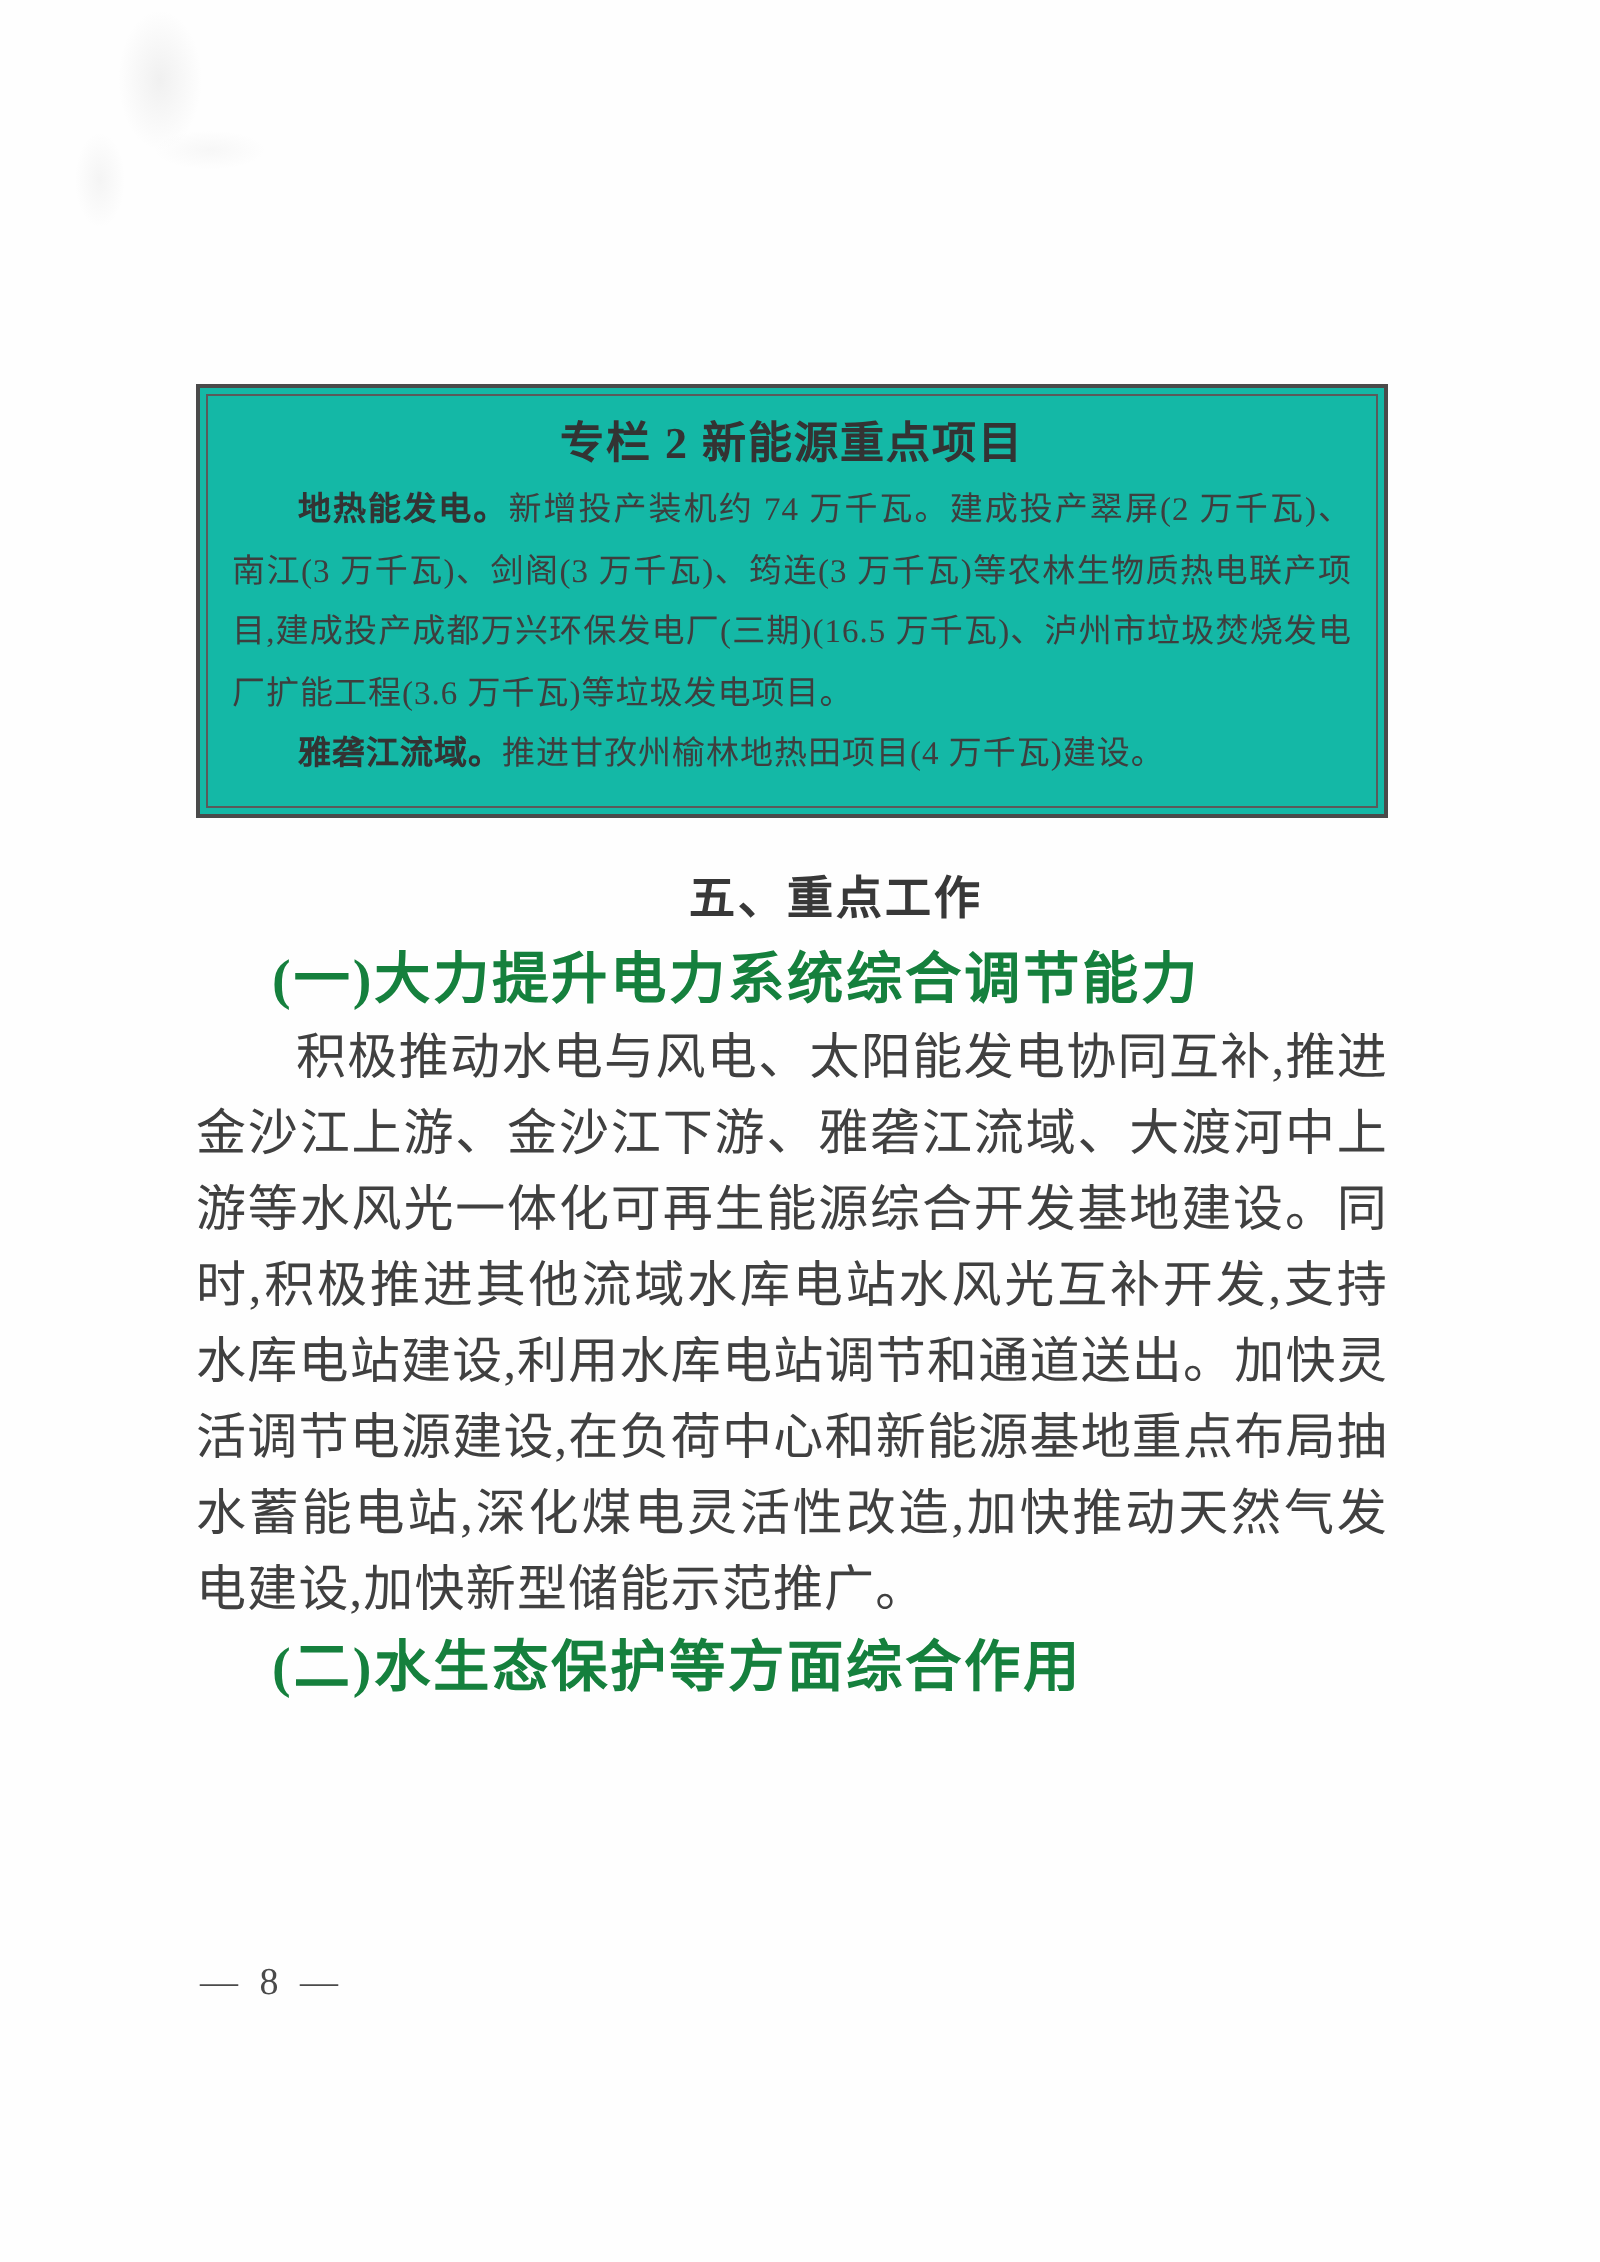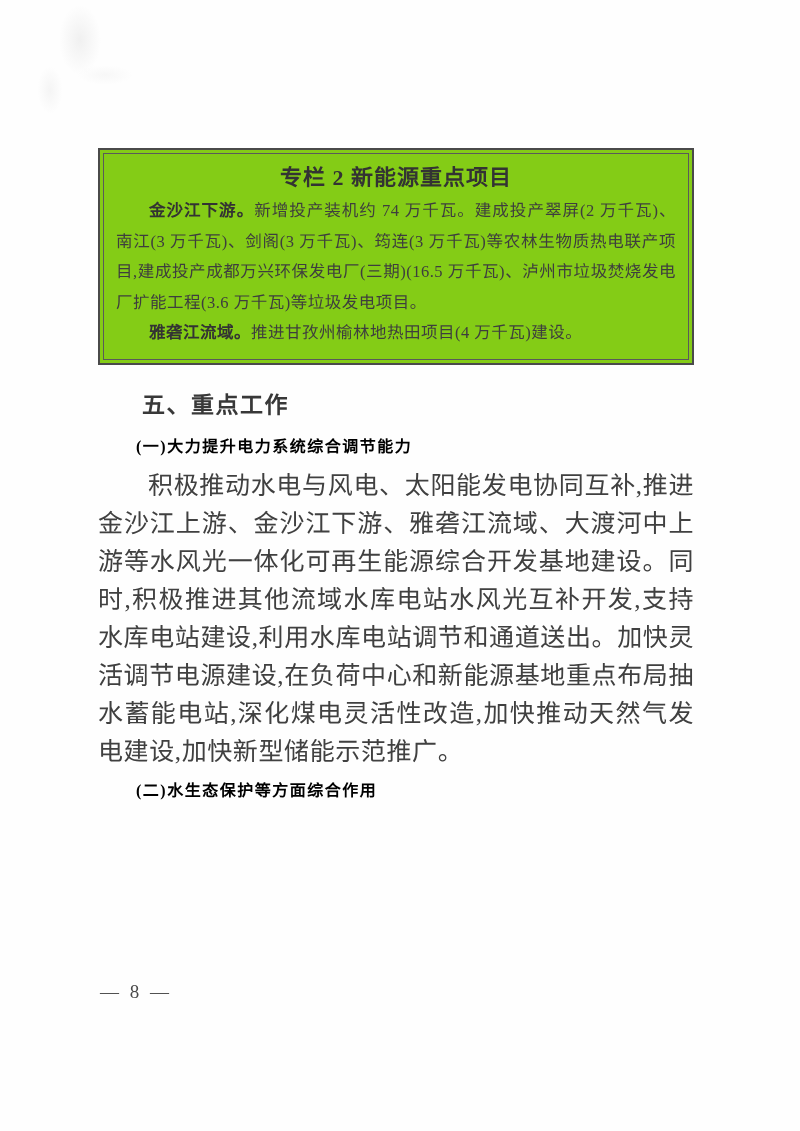--- a/index.html
+++ b/index.html
@@ -26,21 +26,22 @@
   .content {
     position: absolute;
     left: 98px;
     top: 148px;
     width: 596px;
   }
   
   .callout-outer {
     border: 2px solid #4a4a4a;
     padding: 3px;
-    background: #84cc16;
+    background: #14b8a6;
+    margin-top: 44px;
   }
   .callout-inner {
     border: 1px solid #5a5a5a;
     padding: 6px 12px 10px 12px;
   }
   .callout-title {
     text-align: center;
     font-weight: 700;
     font-size: 22px;
     line-height: 36px;
@@ -59,27 +60,28 @@
   .lead { font-weight: 700; color: #333; }
   
   .sec-heading {
     margin-top: 20px;
     padding-left: 44px;
     font-size: 23px;
     font-weight: 700;
     line-height: 42px;
     color: #383838;
     letter-spacing: 1.5px;
+    text-align: center;
   }
   .sub-heading {
     padding-left: 38px;
-    font-size: 16px;
+    font-size: 28px;
     font-weight: 700;
     line-height: 40px;
-    color: #000000;
+    color: #15803d;
     letter-spacing: 1.5px;
   }
   
   .body-p {
     font-size: 25px;
     line-height: 38px;
     text-indent: 2em;
     text-align: justify;
     text-justify: inter-character;
     letter-spacing: 0.6px;
@@ -99,21 +101,21 @@
 
 <div class="page">
   <div class="scan-artifact-tl"></div>
 
   <div class="content">
 
     <div class="callout-outer">
       <div class="callout-inner">
         <div class="callout-title">专栏 2  新能源重点项目</div>
 
-        <p class="callout-p"><span class="lead">金沙江下游。</span><span>新增投产装机约 74 万千瓦。建成投产翠屏(2 万千瓦)、南江(3 万千瓦)、剑阁(3 万千瓦)、筠连(3 万千瓦)等农林生物质热电联产项目,建成投产成都万兴环保发电厂(三期)(16.5 万千瓦)、泸州市垃圾焚烧发电厂扩能工程(3.6 万千瓦)等垃圾发电项目。</span></p>
+        <p class="callout-p"><span class="lead">地热能发电。</span><span>新增投产装机约 74 万千瓦。建成投产翠屏(2 万千瓦)、南江(3 万千瓦)、剑阁(3 万千瓦)、筠连(3 万千瓦)等农林生物质热电联产项目,建成投产成都万兴环保发电厂(三期)(16.5 万千瓦)、泸州市垃圾焚烧发电厂扩能工程(3.6 万千瓦)等垃圾发电项目。</span></p>
 
         <p class="callout-p"><span class="lead">雅砻江流域。</span><span>推进甘孜州榆林地热田项目(4 万千瓦)建设。</span></p>
       </div>
     </div>
 
     <div class="sec-heading">五、重点工作</div>
 
     <div class="sub-heading">(一)大力提升电力系统综合调节能力</div>
 
     <p class="body-p">积极推动水电与风电、太阳能发电协同互补,推进金沙江上游、金沙江下游、雅砻江流域、大渡河中上游等水风光一体化可再生能源综合开发基地建设。同时,积极推进其他流域水库电站水风光互补开发,支持水库电站建设,利用水库电站调节和通道送出。加快灵活调节电源建设,在负荷中心和新能源基地重点布局抽水蓄能电站,深化煤电灵活性改造,加快推动天然气发电建设,加快新型储能示范推广。</p>

